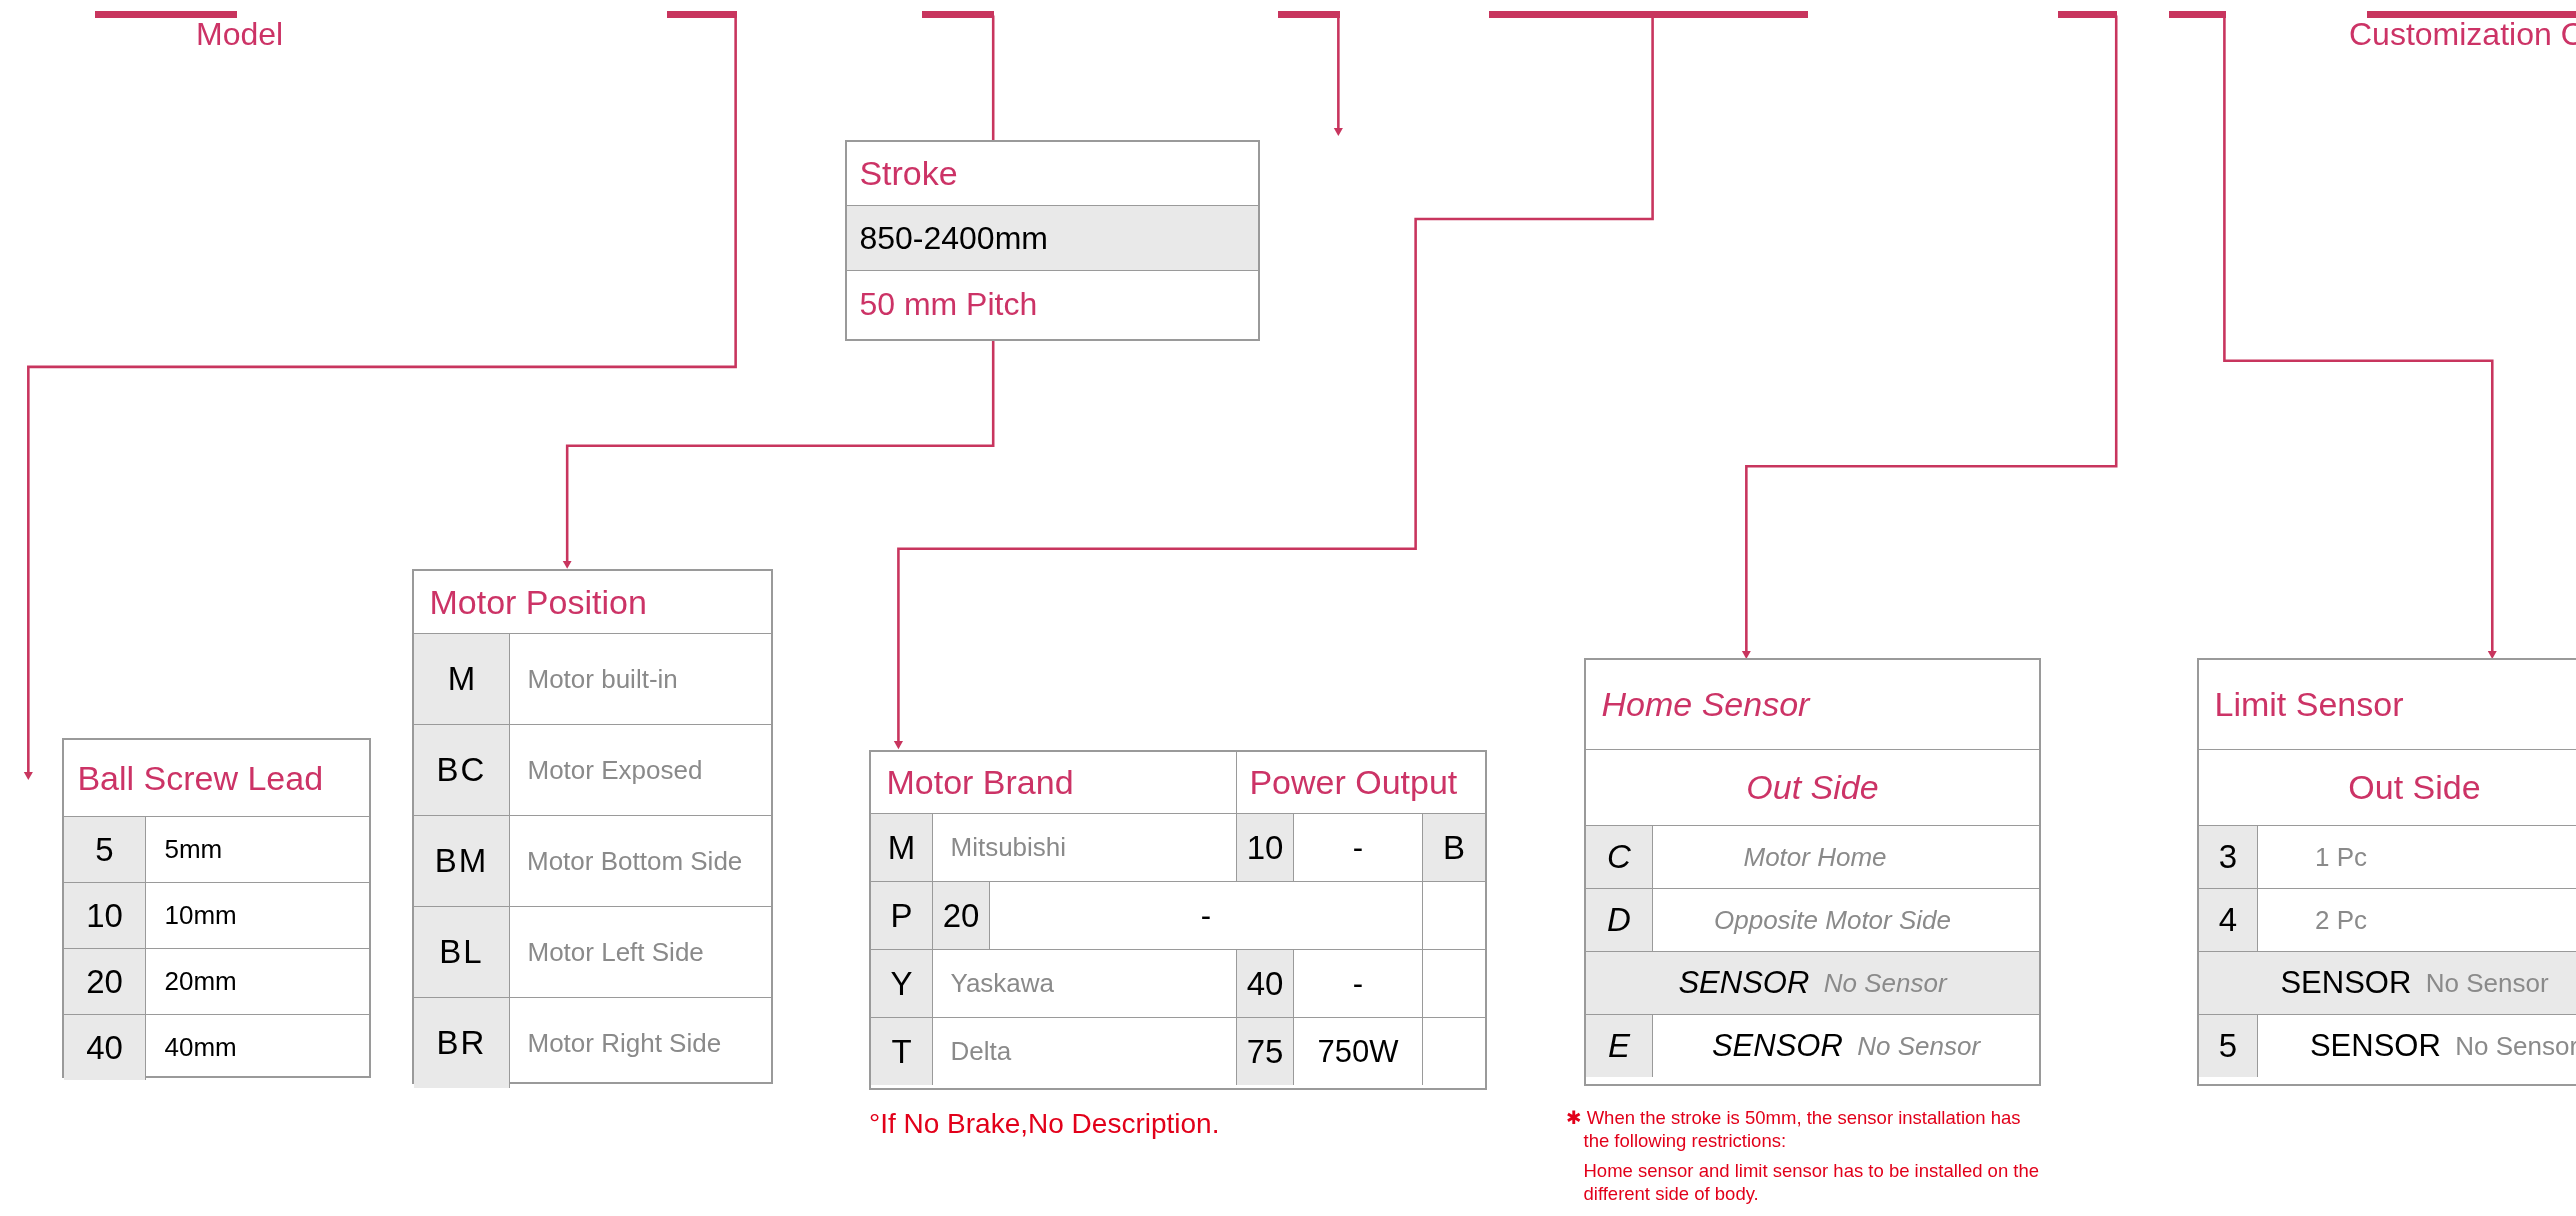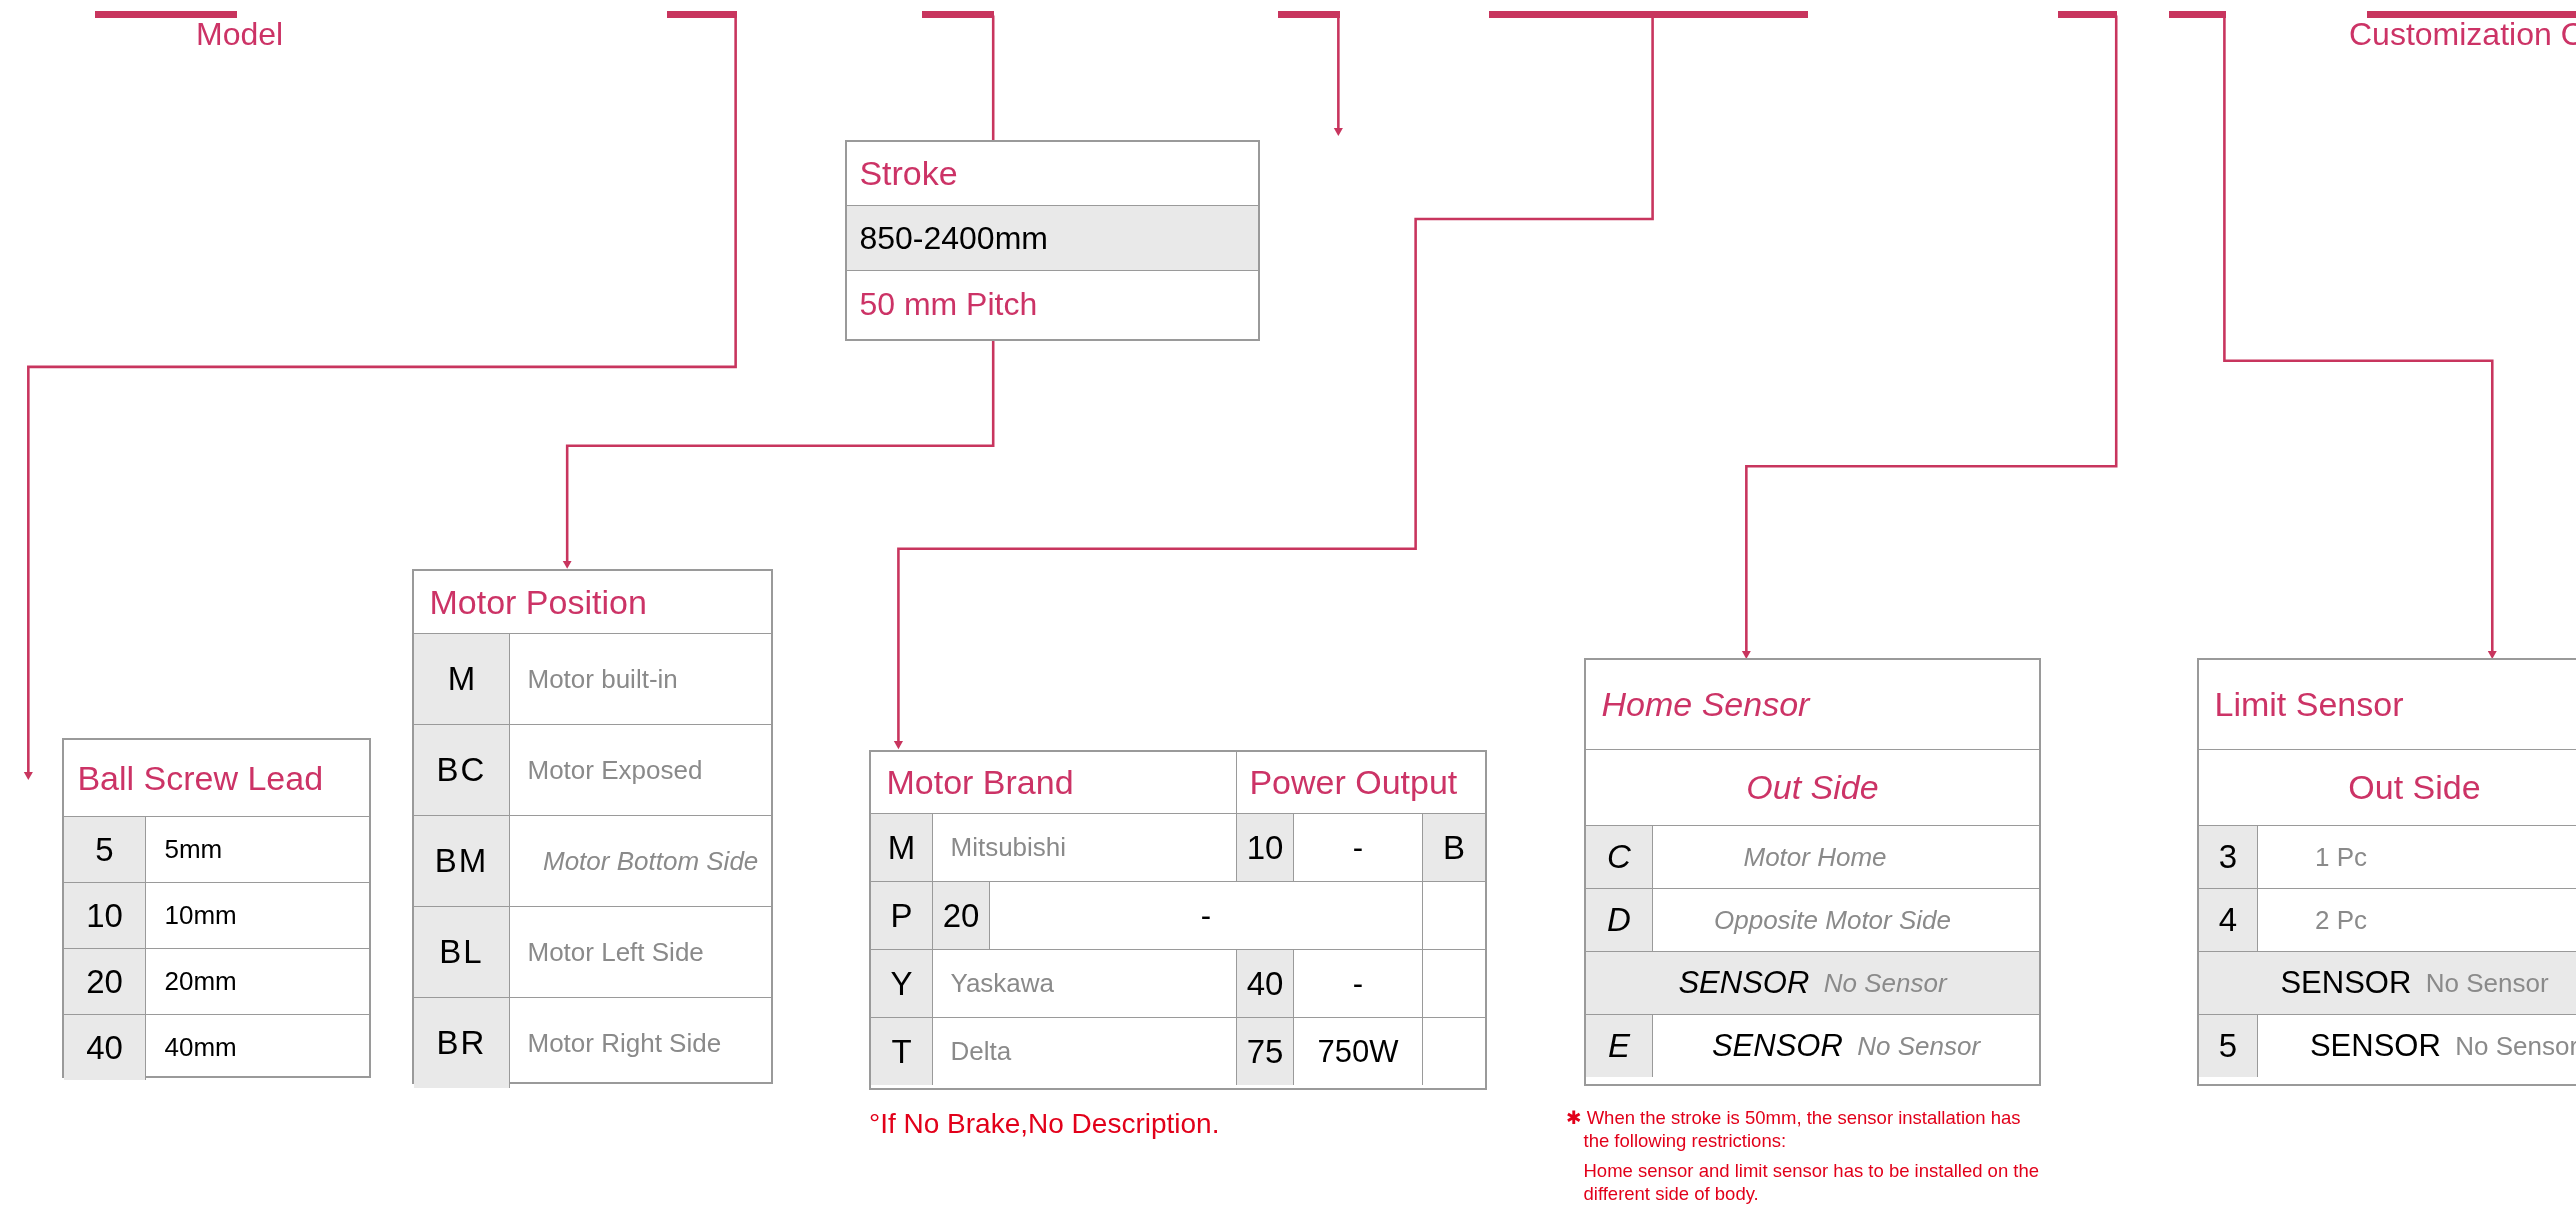--- a/index.html
+++ b/index.html
@@ -99,21 +99,21 @@
   <div class="trow" style="height:91px;">
     <div class="code" style="width:96px;">M</div>
     <div class="desc" style="padding-left:17.5px;">Motor built-in</div>
   </div>
   <div class="trow" style="height:91px;">
     <div class="code" style="width:96px;letter-spacing:2.1px;">BC</div>
     <div class="desc" style="padding-left:17.5px;">Motor Exposed</div>
   </div>
   <div class="trow" style="height:91px;">
     <div class="code" style="width:96px;letter-spacing:2.1px;">BM</div>
-    <div class="desc" style="padding-left:33px;font-style:italic;">Motor Bottom Side</div>
+    <div class="desc" style="padding-left:17px;">Motor Bottom Side</div>
   </div>
   <div class="trow" style="height:91px;">
     <div class="code" style="width:96px;letter-spacing:2.1px;">BL</div>
     <div class="desc" style="padding-left:17.5px;">Motor Left Side</div>
   </div>
   <div class="trow" style="height:91px;">
     <div class="code" style="width:96px;letter-spacing:2.1px;">BR</div>
     <div class="desc" style="padding-left:17.5px;">Motor Right Side</div>
   </div>
 </div>

